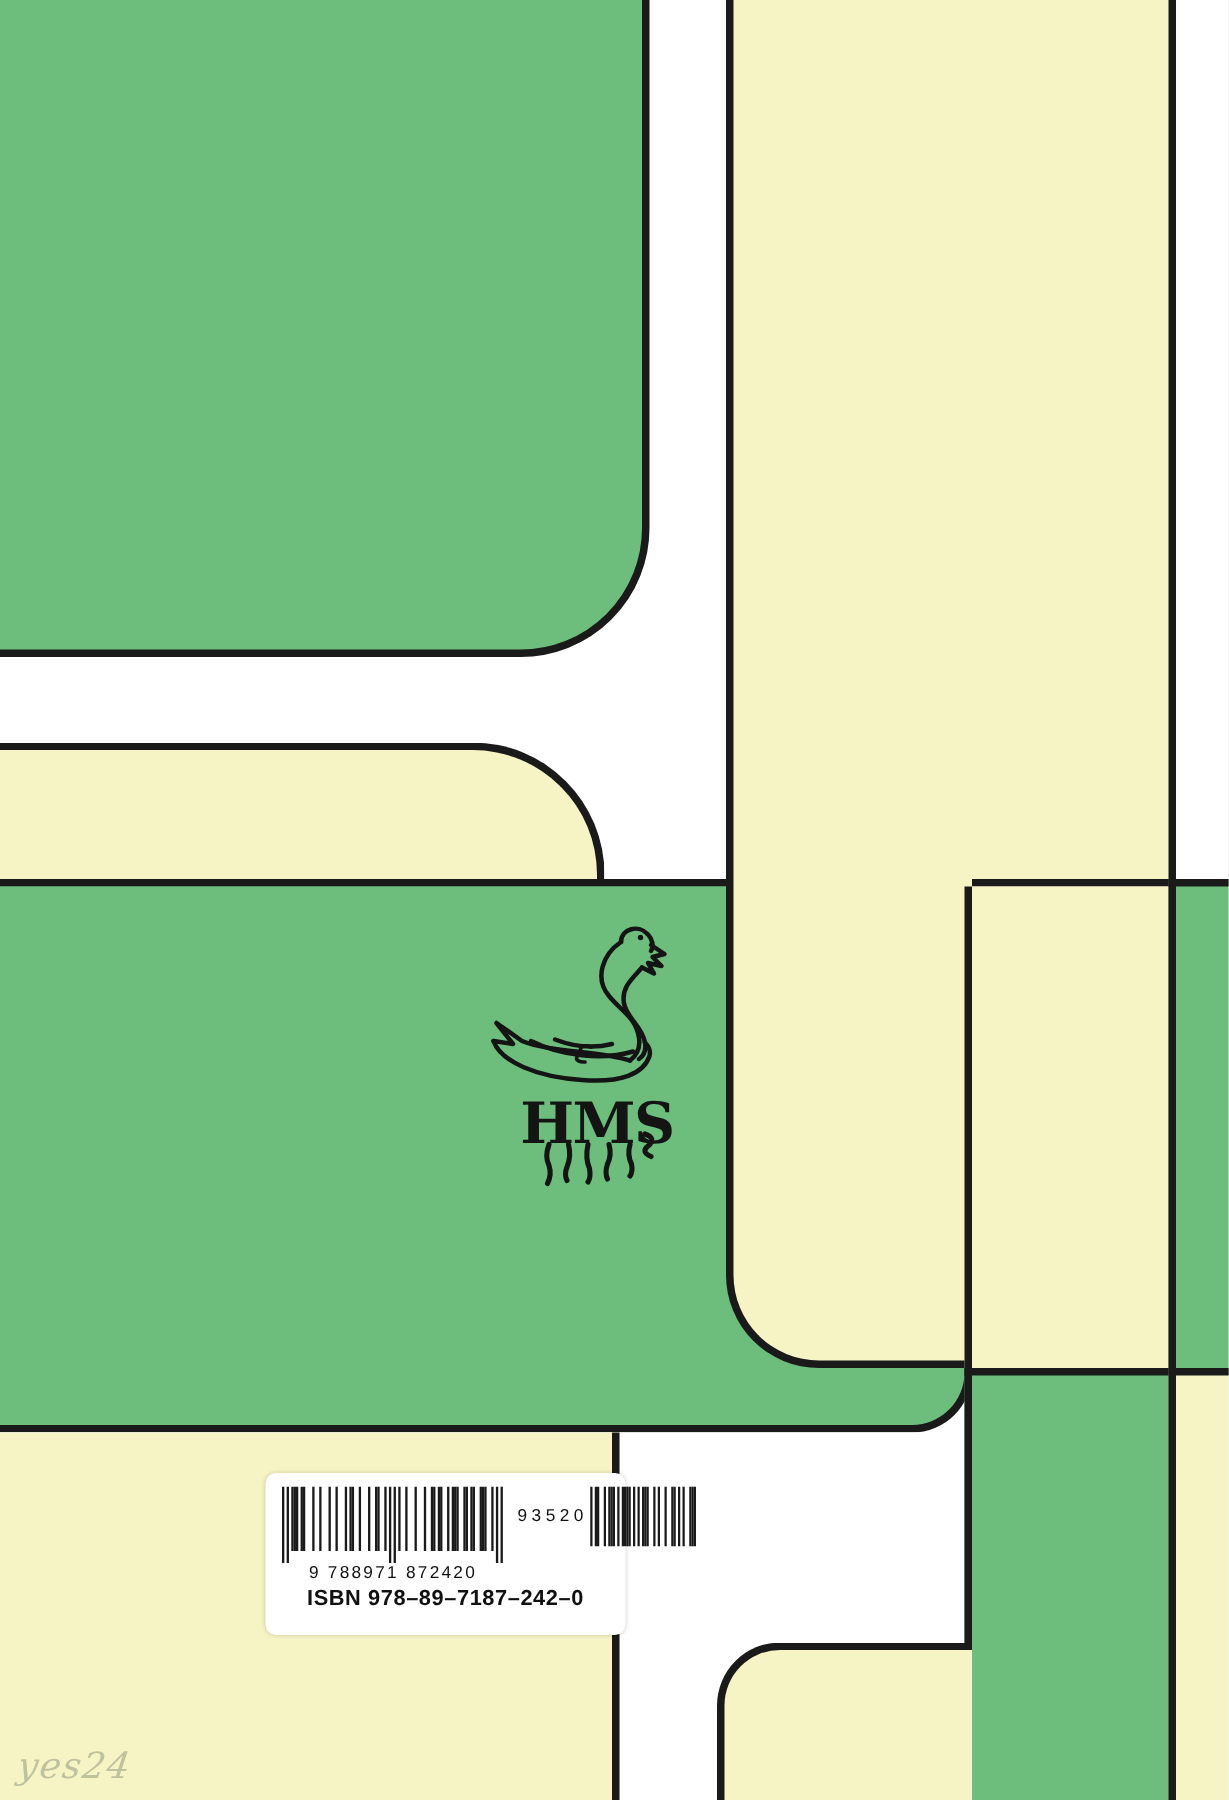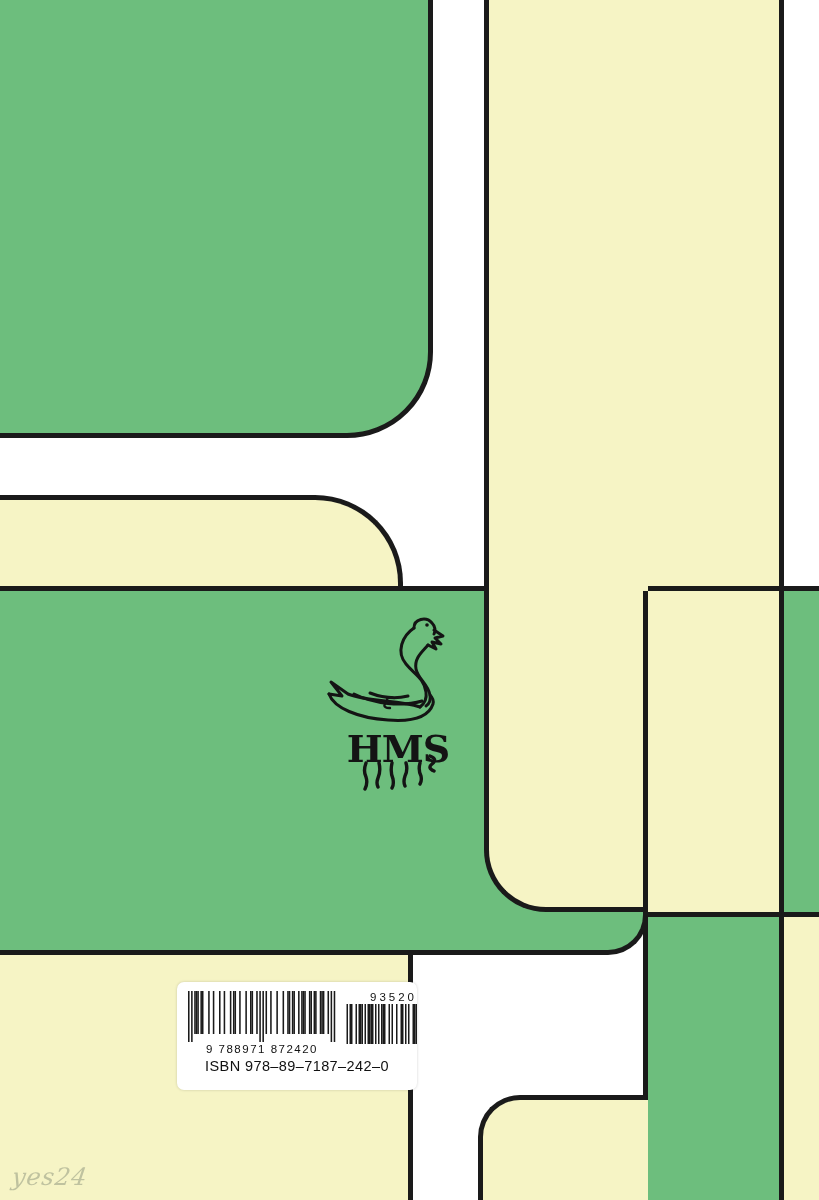--- a/index.html
+++ b/index.html
@@ -34,23 +34,23 @@
     position:absolute;left:177px;top:982px;width:240px;height:108px;
     background:var(--label,#fff);border-radius:7px;
     box-shadow:0 0 3px rgba(0,0,0,.18);
     padding:9px 11px 6px 11px;box-sizing:border-box;
   }
   .bc-row{display:flex;align-items:flex-start;gap:9px;}
   .bc-main{display:flex;flex-direction:column;align-items:center;}
   .bc-main svg, .bc-addon svg{display:block;}
   .bc-main svg rect, .bc-addon svg rect{fill:var(--line,#1a1a1a);}
   .bc-digits{font-size:11.5px;letter-spacing:1.5px;color:#111;margin-top:1px;white-space:nowrap;}
-  .bc-addon{display:flex;flex-direction:column;align-items:flex-end;padding-top:0;}
+  .bc-addon{display:flex;flex-direction:row;align-items:center;padding-top:0;}
   .bc-addon-text{font-size:11.5px;letter-spacing:3px;color:#111;margin-bottom:1px;}
-  .bc-isbn{font-size:14.5px;font-weight:normal;color:#111;text-align:center;margin-top:3px;letter-spacing:.4px;white-space:nowrap;}
+  .bc-isbn{font-size:14.5px;font-weight:bold;color:#111;text-align:center;margin-top:3px;letter-spacing:.4px;white-space:nowrap;}
 
   
   .watermark{
     position:absolute;left:12px;top:1163px;
     font-family:"DejaVu Serif",serif;font-style:italic;font-size:24px;
     color:rgba(90,100,90,.35);letter-spacing:1px;transform:skewX(-8deg);
   }
 </style>
 </head>
 <body>

